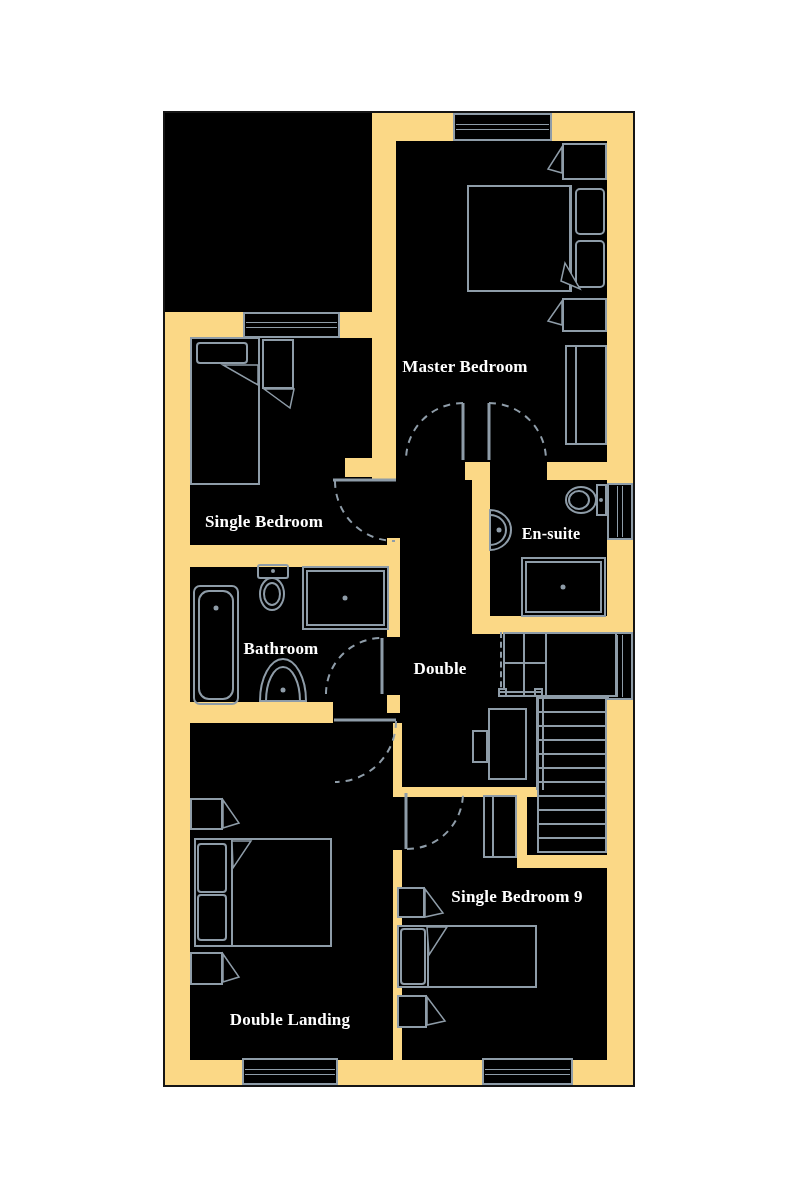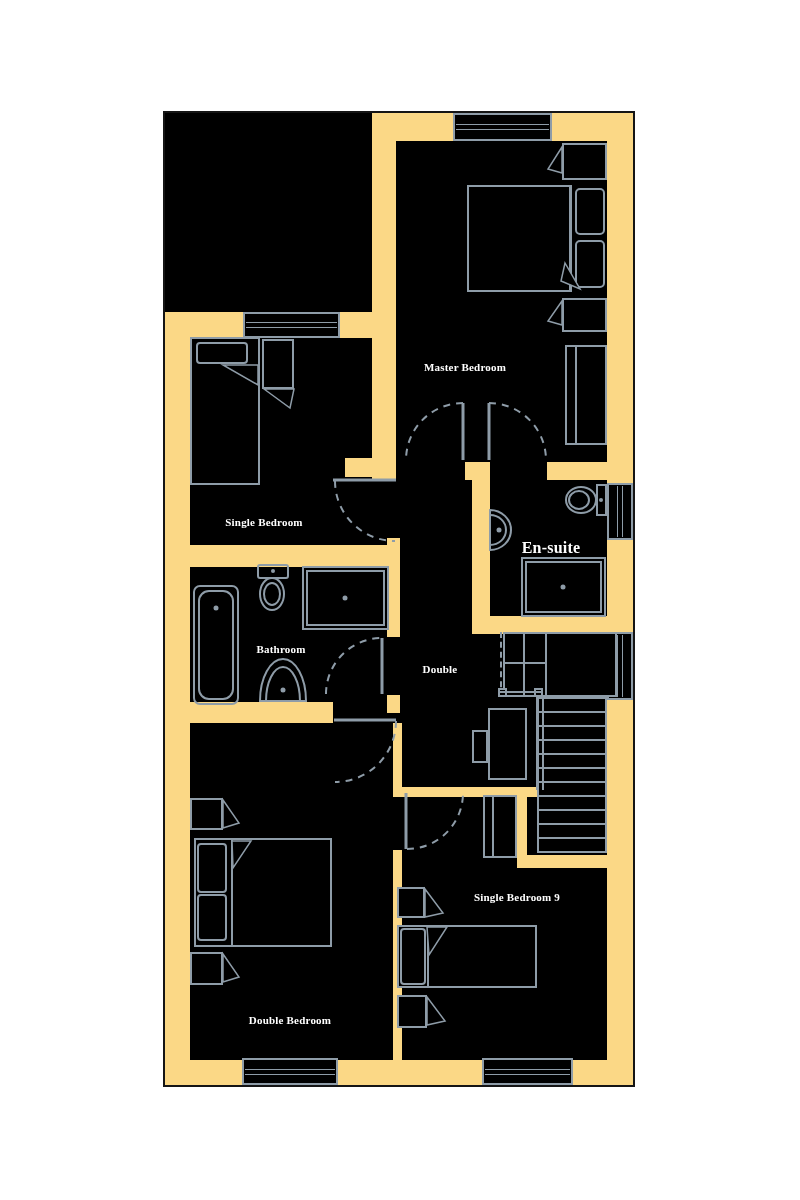--- a/index.html
+++ b/index.html
@@ -22,21 +22,21 @@
   .fr{position:absolute;border:2px solid var(--line);background:var(--room);box-sizing:border-box;}
   .ln{position:absolute;background:var(--line);}
   .dash-v{position:absolute;border-left:2px dashed var(--line);}
   .treads{background:repeating-linear-gradient(to bottom,transparent 0 12px,var(--line) 12px 14px);}
   svg.overlay{position:absolute;left:0;top:0;width:468px;height:972px;}
   .st{stroke:var(--line);fill:none;stroke-width:2;}
   .stf{stroke:var(--line);fill:var(--room);stroke-width:1.5;}
   .arc{stroke:var(--line);fill:none;stroke-width:2;stroke-dasharray:7 6;}
   .leaf{stroke:var(--line);stroke-width:3;}
   .dot{fill:var(--line);stroke:none;}
-  .room-label{position:absolute;transform:translate(-50%,-50%);color:var(--label);font-size:11px;font-weight:600;white-space:nowrap;letter-spacing:.2px;}
+  .room-label{position:absolute;transform:translate(-50%,-50%);color:var(--label);font-size:17px;font-weight:600;white-space:nowrap;letter-spacing:.2px;}
   .room-label.small{font-size:16px;}
 </style>
 </head>
 <body>
 
 <div class="page">
   <div class="plan">
 
     <div class="wall" style="left:212px;top:0;width:256px;height:28px"></div>
     <div class="wall" style="left:442px;top:0;width:26px;height:972px"></div>
@@ -168,19 +168,19 @@
       <path class="stf" d="M 260 776 L 278 800 L 260 804 Z"></path>
       <path class="stf" d="M 262 884 L 280 908 L 262 912 Z"></path>
       <line class="st" x1="67" y1="725" x2="67" y2="834"></line>
       <path class="stf" d="M 67 728 L 86 728 L 68 755 Z"></path>
       <path class="stf" d="M 58 687 L 74 710 L 58 715 Z"></path>
       <path class="stf" d="M 58 841 L 74 864 L 58 869 Z"></path>
     </svg>
 
     <div class="room-label" style="left:300px;top:254px">Master Bedroom</div>
     <div class="room-label" style="left:99px;top:409px">Single Bedroom</div>
-    <div class="room-label small" style="left:386px;top:435px">En-suite</div>
+    <div class="room-label small" style="left:386px;top:421px">En-suite</div>
     <div class="room-label" style="left:116px;top:536px">Bathroom</div>
     <div class="room-label" style="left:275px;top:556px">Double</div>
     <div class="room-label" style="left:352px;top:784px">Single Bedroom 9</div>
-    <div class="room-label" style="left:125px;top:907px">Double Bedroom</div>
+    <div class="room-label" style="left:125px;top:907px">Double Landing</div>
   </div>
 </div>
 
 </body></html>

